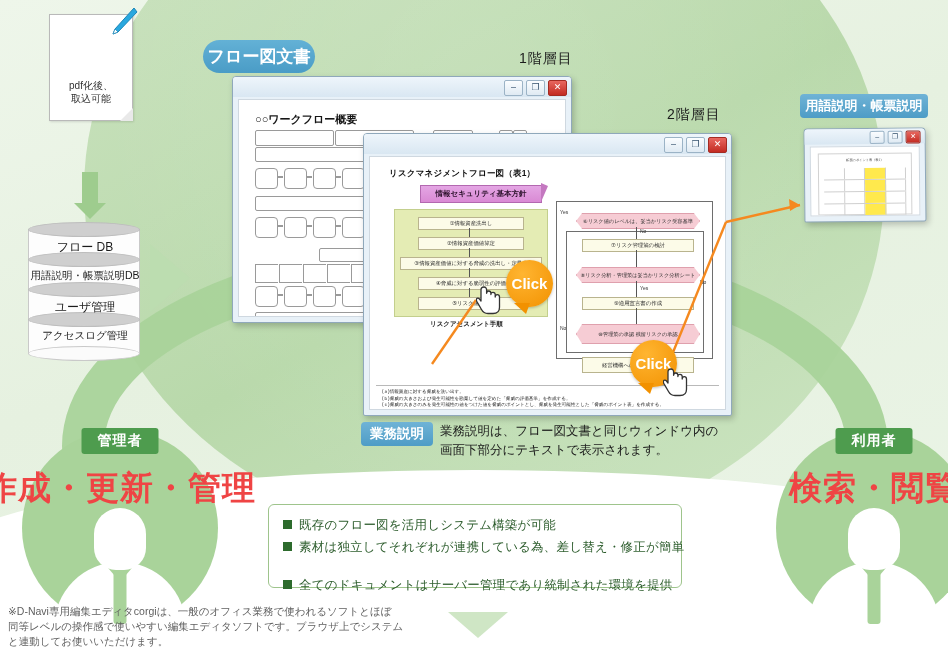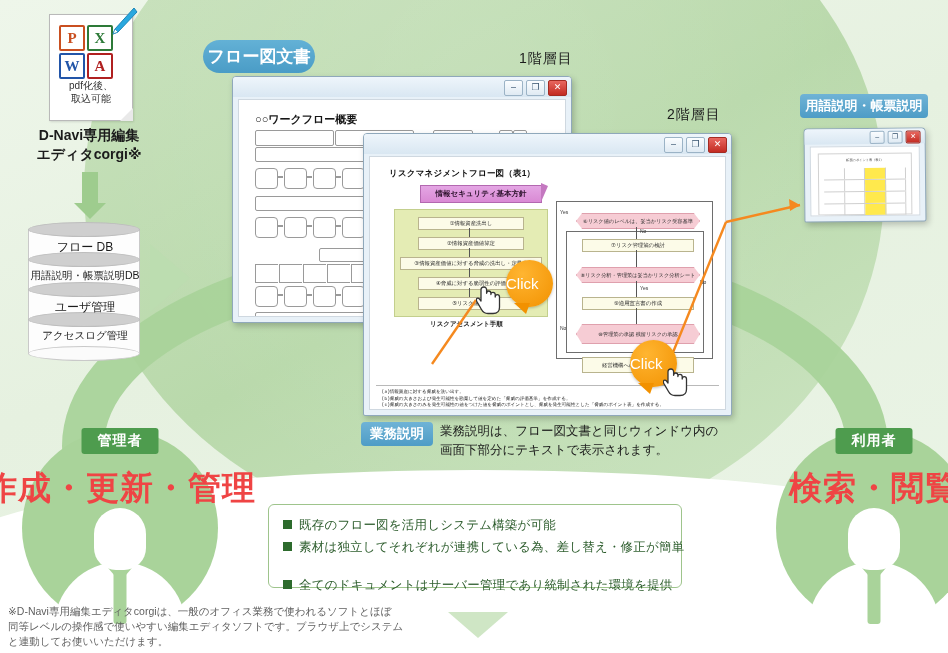--- a/index.html
+++ b/index.html
@@ -235,21 +235,21 @@
 
   .gyomu-text{
     position:absolute;left:440px;top:422px;width:290px;font-size:12.5px;color:#1a1a1a;
     line-height:19px;
   }
 
   
   .click-bub{
     position:absolute;width:47px;height:47px;border-radius:50%;
     background:radial-gradient(circle at 35% 30%,#ffb531,#f29100);
-    color:#fff;font-weight:normal;font-size:15px;line-height:47px;
+    color:#fff;font-weight:bold;font-size:15px;text-align:center;line-height:47px;
     box-shadow:0 1px 3px rgba(0,0,0,.25);
   }
   .click-bub:after{
     content:"";position:absolute;left:8px;bottom:-7px;width:0;height:0;
     border-left:12px solid transparent;border-right:4px solid transparent;
     border-top:11px solid #f29100;
   }
   .cb1{left:506px;top:260px;}
   .cb2{left:630px;top:340px;}
 
@@ -281,38 +281,31 @@
   <div class="blob-fade"></div>
 
   <div class="ring"></div>
   <div class="arrow-head arrow-left"></div>
 
   <div class="bg-white-curve"></div>
   <div class="bg-white-bottom"></div>
   <div class="arrow-head arrow-down"></div>
 
   <div class="doc-card">
-    <div class="app-icons">
-      <span class="app-ic ic-p">P</span><span class="app-ic ic-x">X</span><span class="app-ic ic-w">W</span><span class="app-ic ic-a">A</span>
-    </div>
     <div class="doc-note">
       <div>pdf化後、</div>
       <div>取込可能</div>
     </div>
     <div class="doc-fold"></div>
   </div>
   <div class="pencil">
     <svg width="30" height="30" viewBox="0 0 30 30">
       <polygon points="26,2 29,6 10,26 5,28 7,23" fill="#29a8df" stroke="#1b86b8" stroke-width="1"></polygon>
       <polygon points="5,28 7,23 10,26" fill="#ffffff" stroke="#1b86b8" stroke-width=".7"></polygon>
     </svg>
-  </div>
-  <div class="corgi-label">
-    <div>D-Navi専用編集</div>
-    <div>エディタcorgi※</div>
   </div>
   <div class="corgi-arrow"></div>
   <div class="corgi-arrow-head"></div>
 
   <div class="db-stack">
     <div class="db">
       <div class="db-top"></div>
       <div class="db-bot"></div>
       <div class="db-label">フロー DB</div>
     </div>

